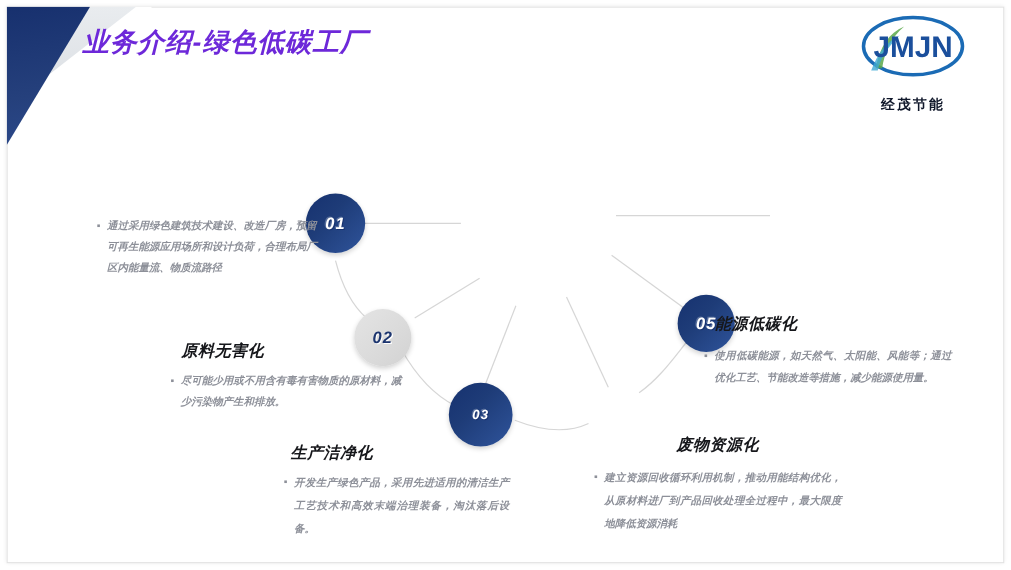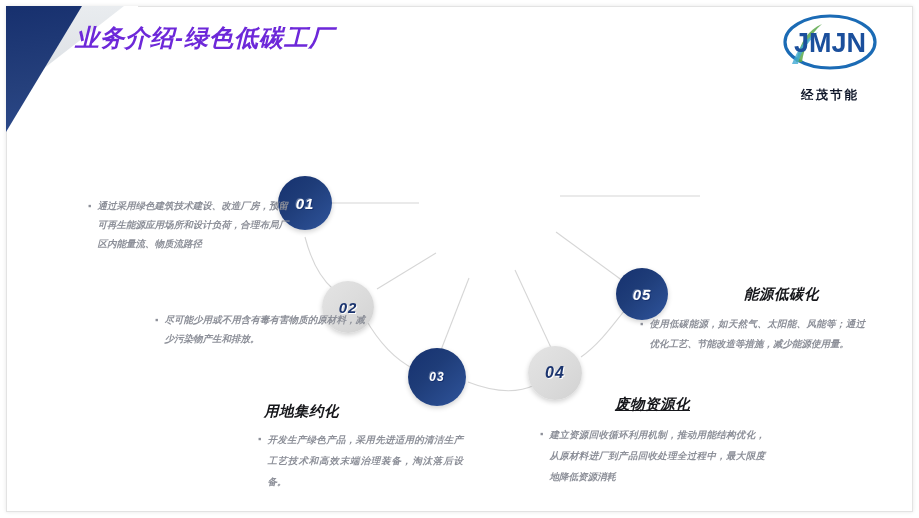--- a/index.html
+++ b/index.html
@@ -130,24 +130,24 @@
 
   
   #blk1{left:88px;top:196px;width:200px;}
   #blk1 h3{margin-left:14px;}
   #blk2{left:155px;top:310px;width:210px;}
   #blk2 h3{margin-left:10px;}
   #blk3{left:258px;top:402px;width:205px;}
   #blk3 h3{margin-left:6px;}
   #blk3 .bullet{line-height:21px;}
   #blk4{left:540px;top:395px;width:225px;text-align:center;}
-  #blk4 h3{margin:0 0 10px 0;text-align:center;text-decoration:underline;}
+  #blk4 h3{margin:0 0 10px 0;text-align:center;}
   #blk4 .bullet{line-height:21px;}
   #blk5{left:640px;top:285px;width:225px;}
-  #blk5 h3{text-align:center;margin:0 0 10px 10px;padding-left:48px;}
+  #blk5 h3{text-align:left;margin:0 0 10px 10px;}
   #blk5 .bullet{line-height:20px;}
 </style>
 </head>
 <body>
 
 <div class="slide">
   <div class="frame"></div>
 
   <div class="corner-white"></div>
   <div class="corner-gray"></div>
@@ -187,43 +187,41 @@
 
   <div class="node dark" style="left:278px;top:176px;width:54px;height:54px;font-size:15px;">
     <span class="num">01</span>
   </div>
   <div class="node light" style="left:322px;top:281px;width:52px;height:52px;font-size:15px;">
     <span class="num">02</span>
   </div>
   <div class="node dark" style="left:408px;top:348px;width:58px;height:58px;font-size:12px;">
     <span class="num">03</span>
   </div>
-  <div class="node light" style="left:528px;top:346px;width:54px;height:54px;font-size:16px;">
-    <span class="num">04</span>
-  </div>
   <div class="node dark" style="left:616px;top:268px;width:52px;height:52px;font-size:15px;">
     <span class="num">05</span>
   </div>
 
   <div class="block" id="blk1">
     <div class="bullet">
       <span class="dot">▪</span>
       <span class="txt">通过采用绿色建筑技术建设、改造厂房，预留可再生能源应用场所和设计负荷，合理布局厂区内能量流、物质流路径</span>
     </div>
   </div>
 
   <div class="block" id="blk2">
+    <h3>原料无害化</h3>
     <div class="bullet">
       <span class="dot">▪</span>
       <span class="txt">尽可能少用或不用含有毒有害物质的原材料，减少污染物产生和排放。</span>
     </div>
   </div>
 
   <div class="block" id="blk3">
-    <h3>用地集约化</h3>
+    <h3>生产洁净化</h3>
     <div class="bullet">
       <span class="dot">▪</span>
       <span class="txt">开发生产绿色产品，采用先进适用的清洁生产工艺技术和高效末端治理装备，淘汰落后设备。</span>
     </div>
   </div>
 
   <div class="block" id="blk4">
     <h3>废物资源化</h3>
     <div class="bullet">
       <span class="dot">▪</span>

